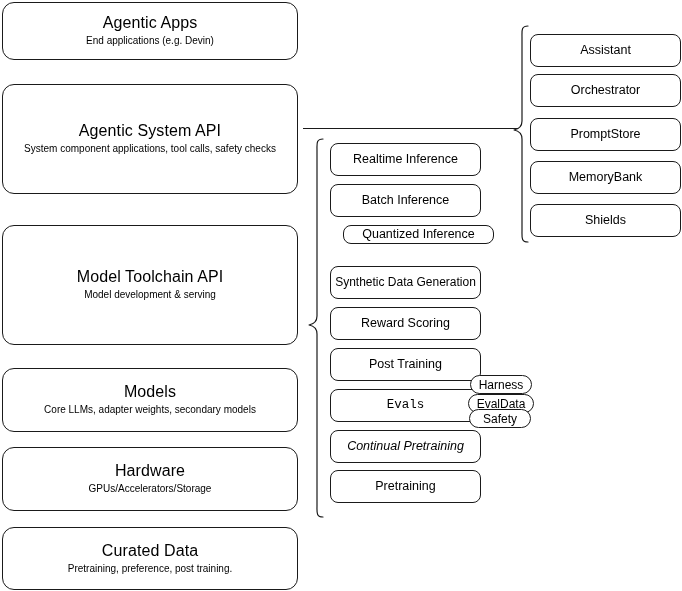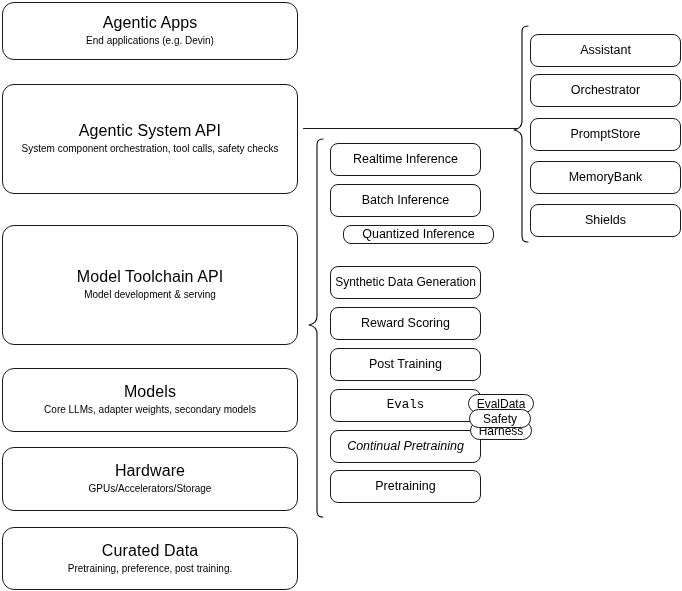--- a/index.html
+++ b/index.html
@@ -95,21 +95,21 @@
 
 <div id="canvas">
 
   <div class="box stack-box" style="left:2px; top:2px; width:296px; height:58px;">
     <div class="title">Agentic Apps</div>
     <div class="subtitle">End applications (e.g. Devin)</div>
   </div>
 
   <div class="box stack-box" style="left:2px; top:84px; width:296px; height:110px;">
     <div class="title">Agentic System API</div>
-    <div class="subtitle">System component orchestration, tool calls, safety checks</div>
+    <div class="subtitle">System component applications, tool calls, safety checks</div>
   </div>
 
   <div class="box stack-box" style="left:2px; top:225px; width:296px; height:120px;">
     <div class="title">Model Toolchain API</div>
     <div class="subtitle">Model development &amp; serving</div>
   </div>
 
   <div class="box stack-box" style="left:2px; top:368px; width:296px; height:64px;">
     <div class="title">Models</div>
     <div class="subtitle">Core LLMs, adapter weights, secondary models</div>
@@ -154,21 +154,21 @@
   <div class="chip" style="left:330px; top:389px; width:151px; height:33px;font-family:Liberation Mono, monospace;">
     <span>Evals</span>
   </div>
   <div class="chip" style="left:330px; top:430px; width:151px; height:33px;font-style:italic;">
     <span>Continual Pretraining</span>
   </div>
   <div class="chip" style="left:330px; top:470px; width:151px; height:33px;">
     <span>Pretraining</span>
   </div>
 
-  <div class="pill" style="left:470px; top:375px; width:62px; height:19px;margin-top:46px;">
+  <div class="pill" style="left:470px; top:375px; width:62px; height:19px;">
     <span>Harness</span>
   </div>
   <div class="pill" style="left:468px; top:394px; width:66px; height:19px;">
     <span>EvalData</span>
   </div>
   <div class="pill" style="left:469px; top:409px; width:62px; height:19px;">
     <span>Safety</span>
   </div>
 
   <div class="brace" style="left:508px; top:25px; width:22px; height:218px;">

